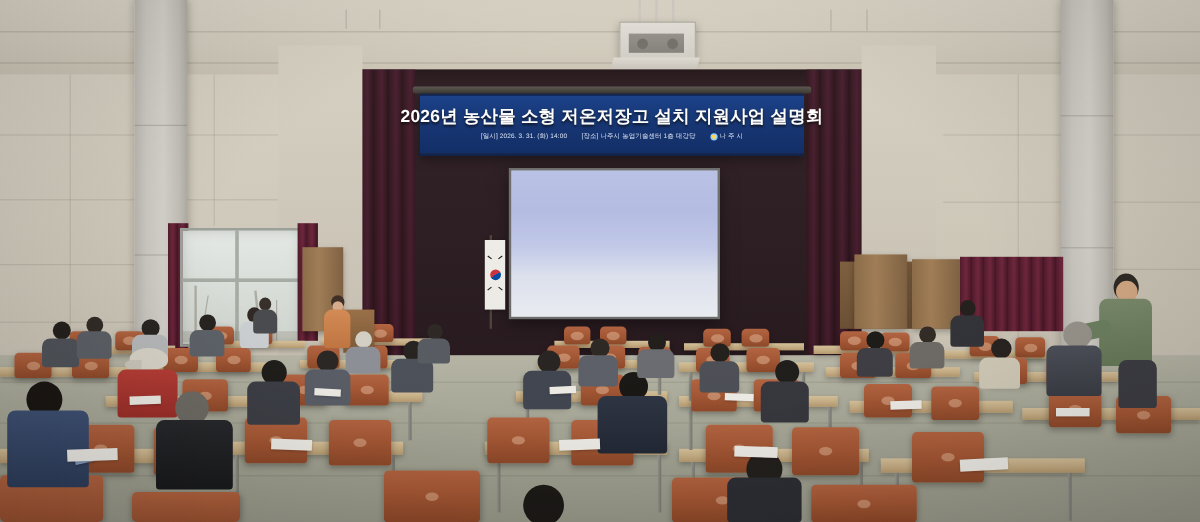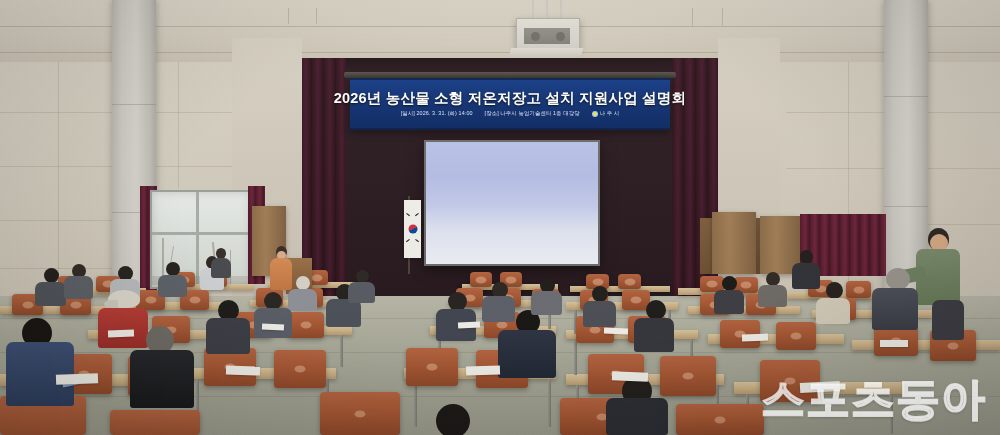--- a/index.html
+++ b/index.html
@@ -552,14 +552,13 @@
   <div class="paper" style="left:108px;top:330px;width:26px;height:7px;transform:rotate(-2deg);"></div>
   <div class="paper" style="left:466px;top:366px;width:34px;height:9px;transform:rotate(-2deg);"></div>
   <div class="paper" style="left:612px;top:372px;width:36px;height:9px;transform:rotate(2deg);"></div>
   <div class="paper" style="left:800px;top:382px;width:40px;height:10px;transform:rotate(-3deg);"></div>
   <div class="paper" style="left:226px;top:366px;width:34px;height:9px;transform:rotate(2deg);"></div>
   <div class="paper" style="left:56px;top:374px;width:42px;height:10px;transform:rotate(-2deg);"></div>
 
   <div class="warm"></div>
   <div class="vign"></div>
 
-  <div class="watermark">스포츠동아</div>
 </div>
 
 </body></html>

